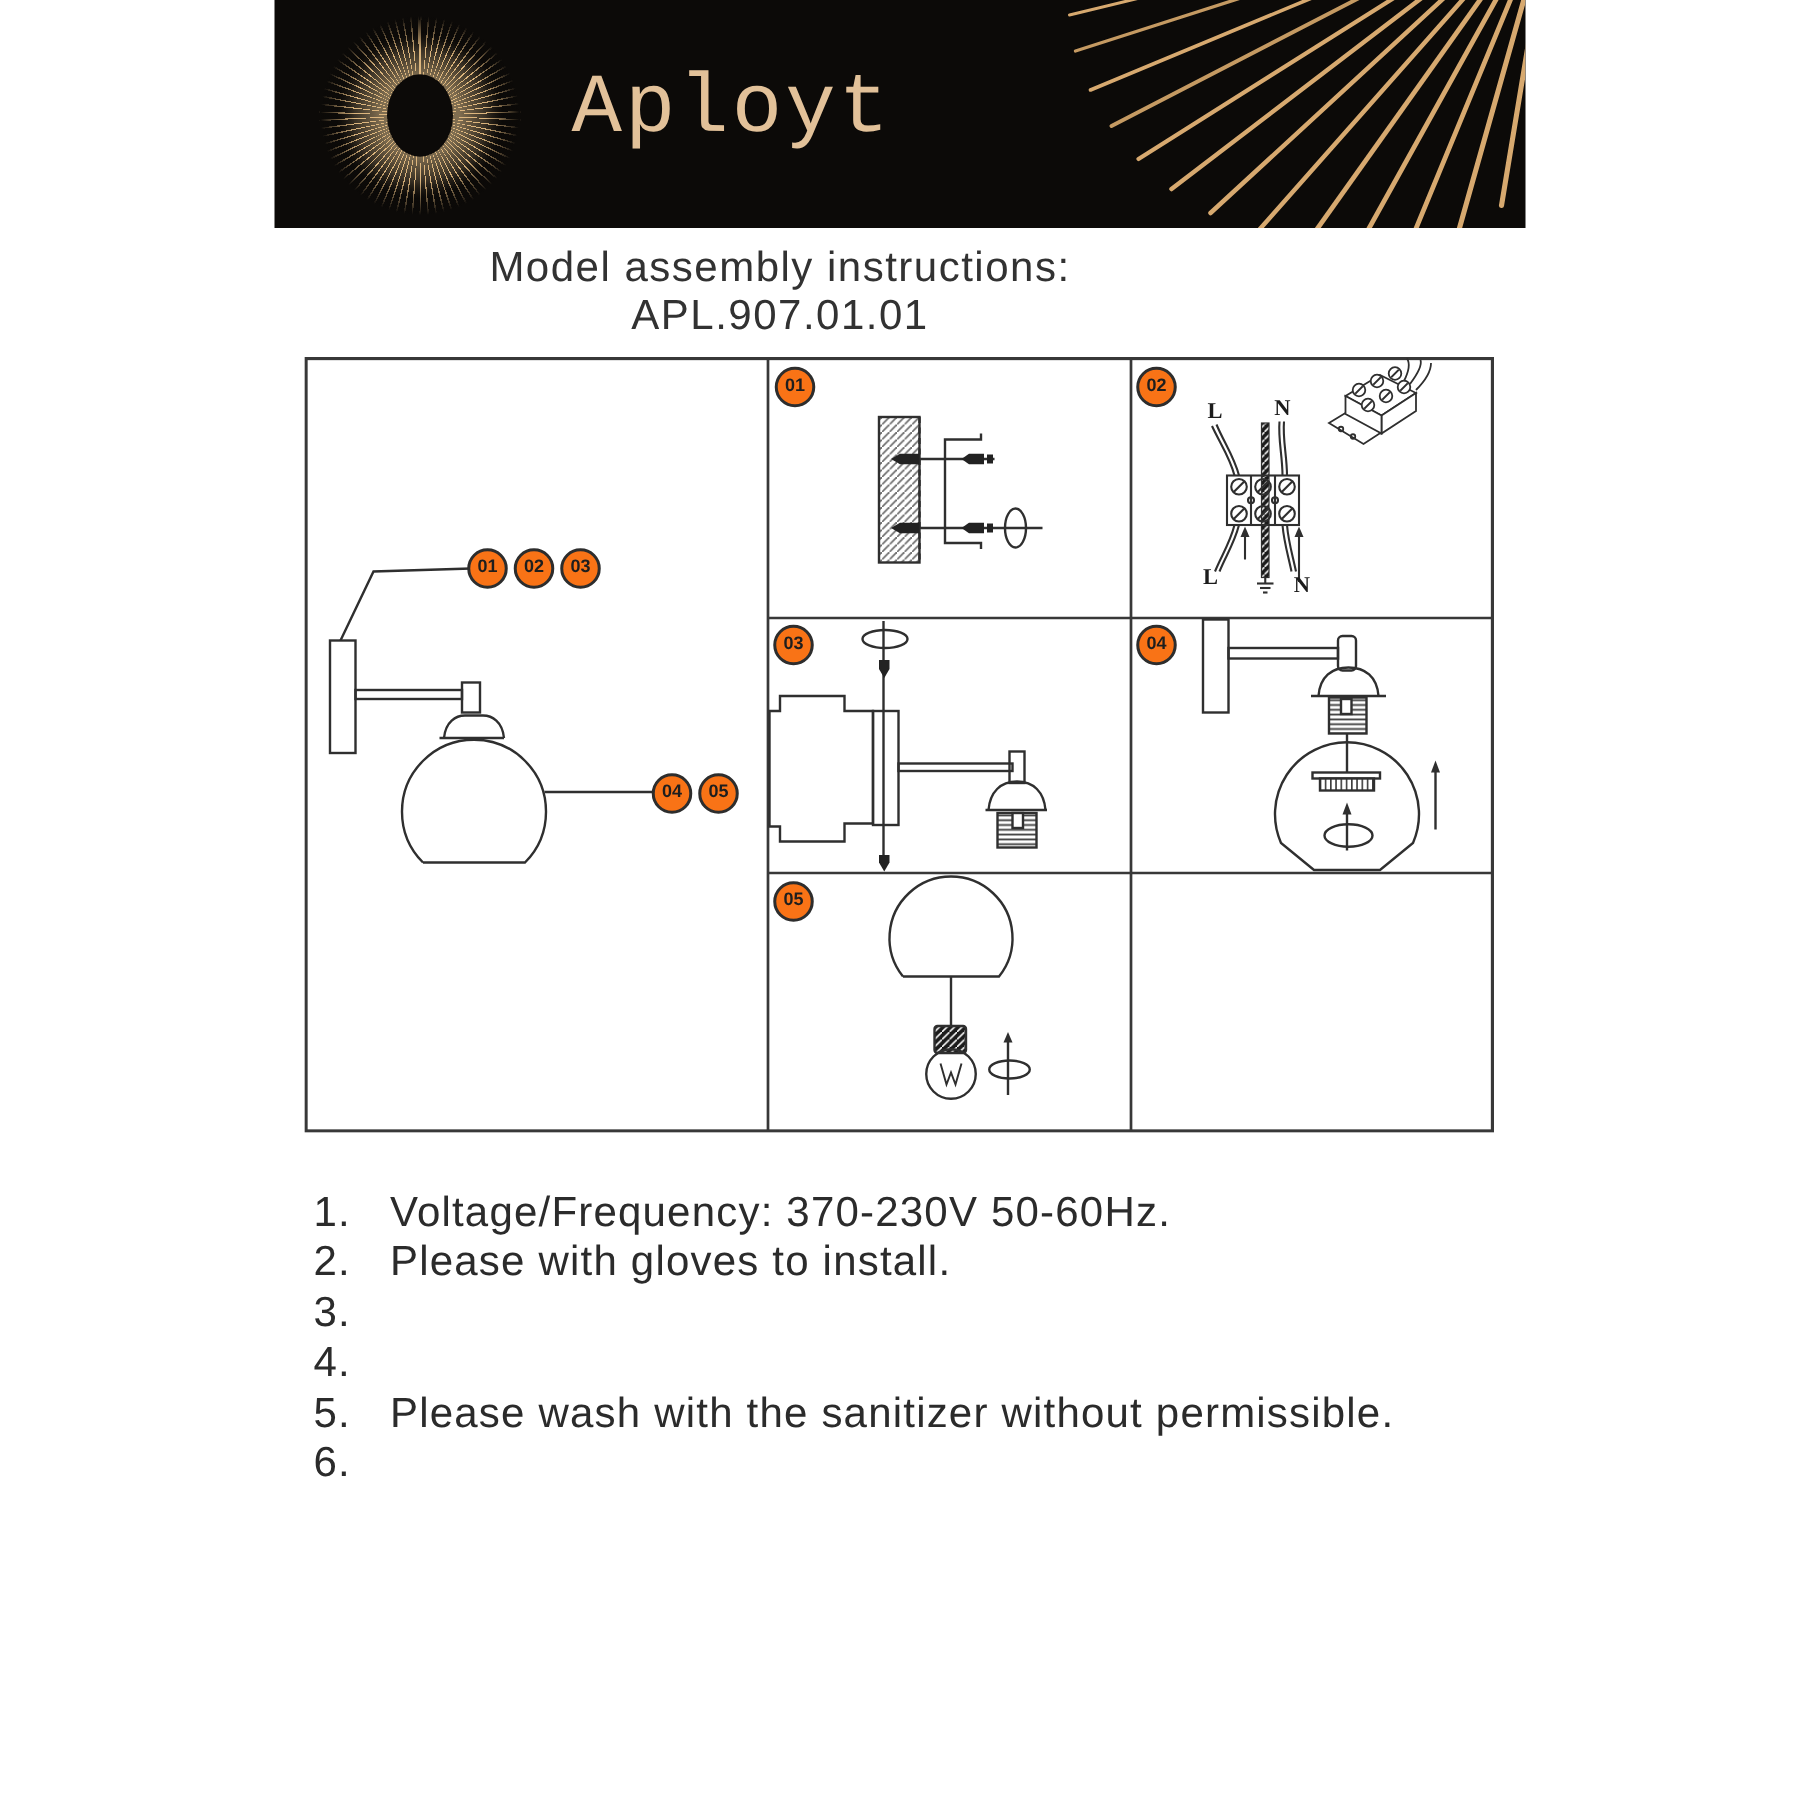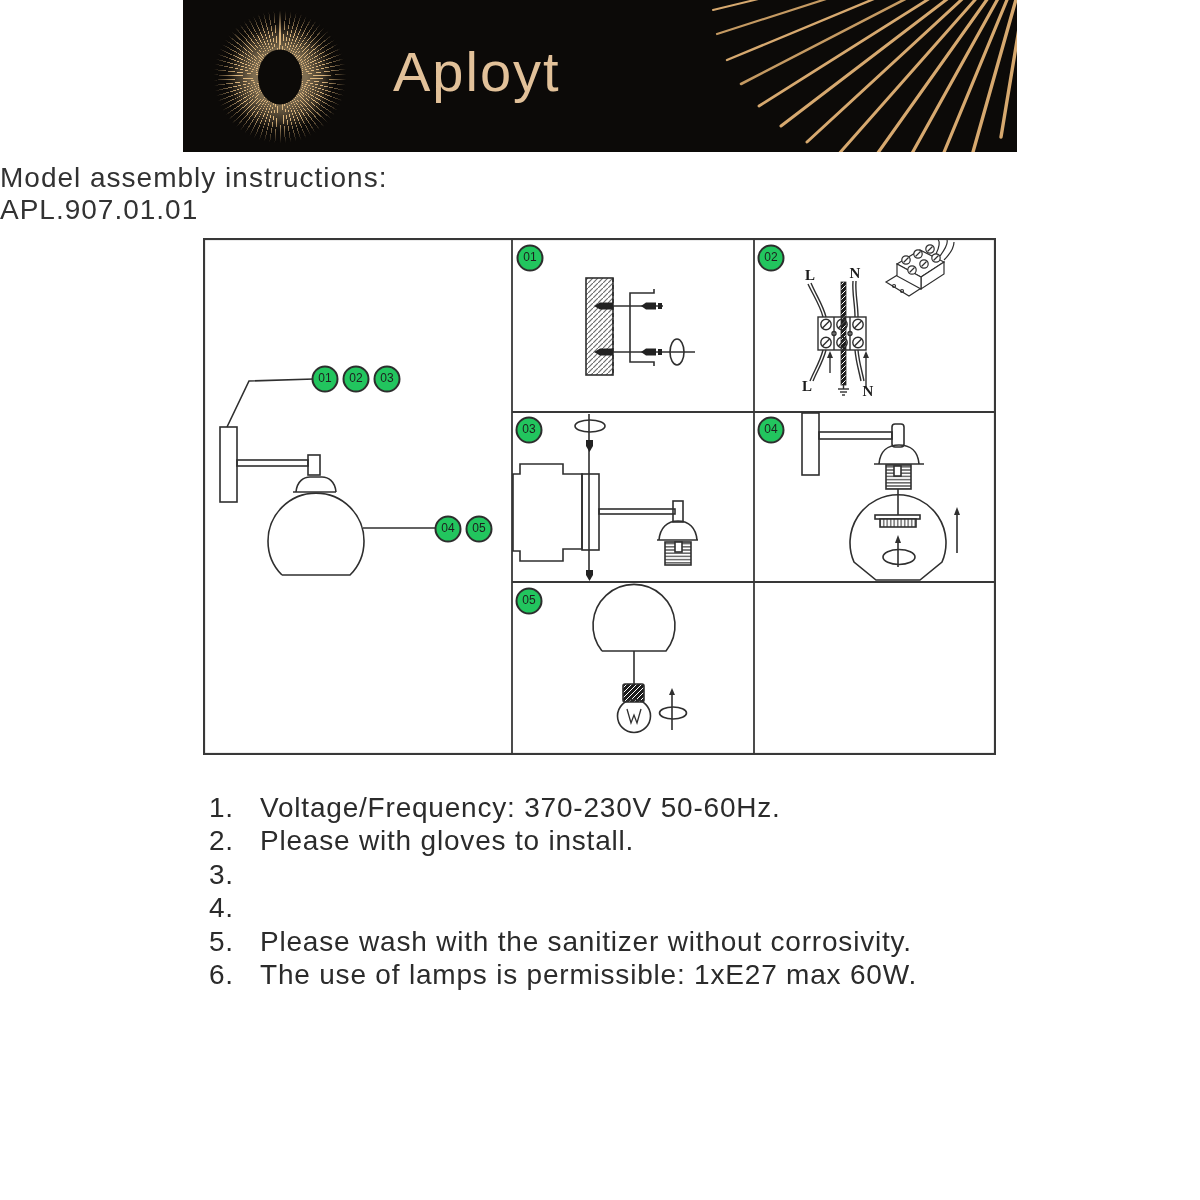--- a/index.html
+++ b/index.html
@@ -8,33 +8,33 @@
 
   
   .banner{position:absolute;left:183px;top:0;width:834px;height:152px;background:#0c0a08;overflow:hidden;}
   .starburst{position:absolute;left:30px;top:10px;width:134px;height:134px;border-radius:50%;
     background:
       radial-gradient(circle, rgba(12,10,8,0) 0 46%, #0c0a08 70%),
       repeating-conic-gradient(from 0deg, rgba(228,188,130,.95) 0 0.9deg, rgba(12,10,8,0) 0.9deg 4.6deg),
       radial-gradient(circle, rgba(242,208,152,.5) 0 28%, rgba(12,10,8,0) 58%);}
   .starburst::after{content:"";position:absolute;left:50%;top:50%;width:44px;height:55px;
     transform:translate(-50%,-50%);background:#0c0a08;border-radius:50%;}
-  .brand{position:absolute;left:210px;top:42px;font-family:Liberation Sans, sans-serif;
+  .brand{position:absolute;left:198px;top:42px;font-family:Liberation Mono, monospace;
     font-size:56px;line-height:60px;font-weight:400;letter-spacing:2px;color:#e2c199;}
   .rays{position:absolute;right:0;top:0;}
 
   
-  .titleblock{position:absolute;left:0;top:162px;width:1040px;text-align:left;color:#323232;
+  .titleblock{position:absolute;left:0;top:162px;width:1040px;text-align:center;color:#323232;
     font-size:28px;line-height:31.5px;letter-spacing:1px;}
 
   
   .diagram{position:absolute;left:203px;top:238px;width:793px;height:517px;}
   .diagram svg{position:absolute;left:0;top:0;}
   .clabel{position:absolute;width:23px;height:23px;border:2px solid #2d2d2d;border-radius:50%;
-    background:#22c55e;font-size:12px;line-height:21px;font-weight:400;text-align:center;color:#1e1e1e;
+    background:#f97316;font-size:12px;line-height:21px;font-weight:700;text-align:center;color:#1e1e1e;
     transform:translate(-50%,-50%);}
   .wlabel{position:absolute;transform:translate(-50%,-50%);
     font-family:"Liberation Serif",serif;font-size:15px;line-height:15px;font-weight:700;color:#1c1c1c;}
 
   
   .instructions{position:absolute;left:203px;top:791px;width:810px;color:#2b2b2b;
     font-size:28px;letter-spacing:.8px;}
   .irow{display:flex;line-height:33.4px;}
   .inum{flex:none;width:30px;padding-left:6px;}
   .itxt{margin-left:21px;white-space:nowrap;}
@@ -267,21 +267,20 @@
       <span class="itxt">Please with gloves to install.</span>
     </div>
     <div class="irow">
       <span class="inum">3.</span>
     </div>
     <div class="irow">
       <span class="inum">4.</span>
     </div>
     <div class="irow">
       <span class="inum">5.</span>
-      <span class="itxt">Please wash with the sanitizer without corrosivity.</span>
+      <span class="itxt">Please wash with the sanitizer without permissible.</span>
     </div>
     <div class="irow">
       <span class="inum">6.</span>
-      <span class="itxt">The use of lamps is permissible: 1xE27 max 60W.</span>
     </div>
   </div>
 
 </div>
 
 </body></html>

